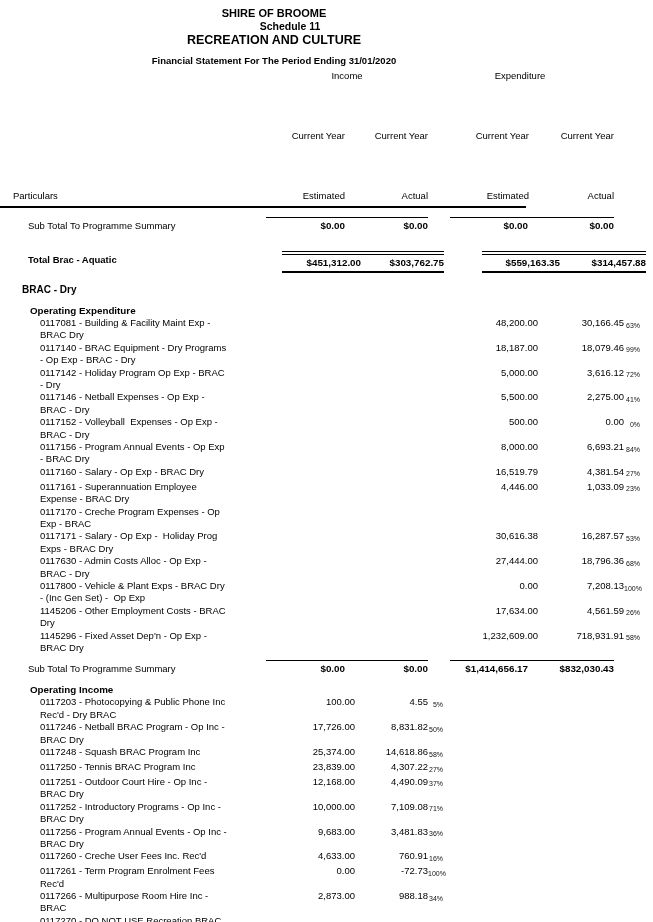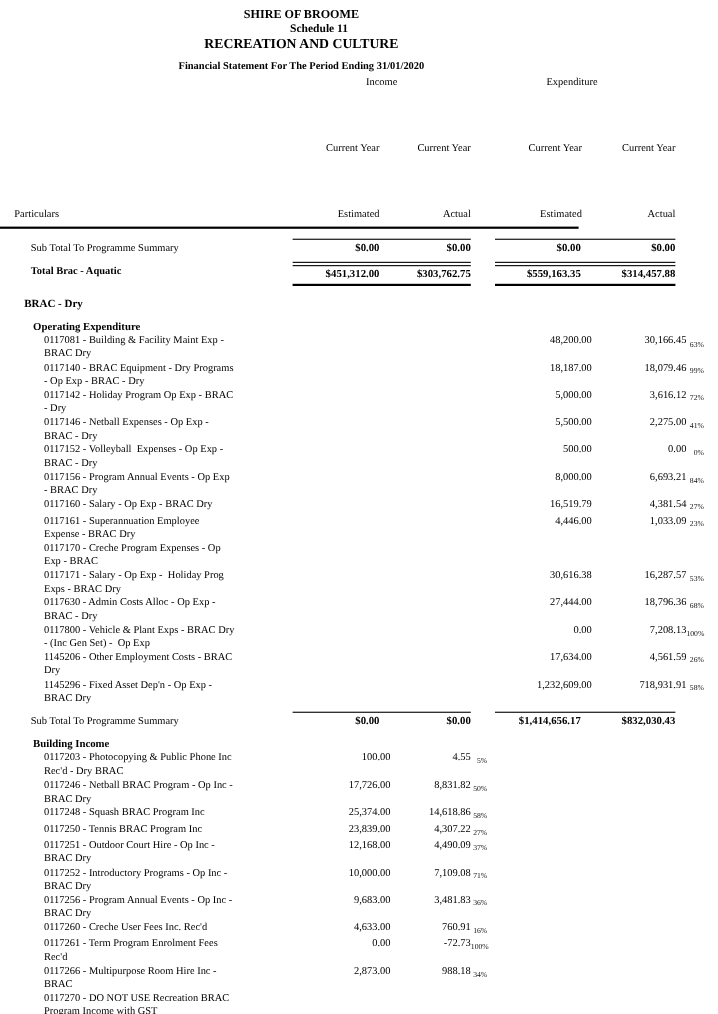--- a/index.html
+++ b/index.html
@@ -2,21 +2,21 @@
 <html><head>
 <meta charset="utf-8">
 <style>
   * { margin:0; padding:0; box-sizing:border-box; }
   html,body { background:#fff; }
   body {
     width:653px; height:922px;
     font-family:"Liberation Sans","DejaVu Sans",sans-serif;
     color:#000; overflow:hidden;
   }
-  .doc { width:548px; height:922px; padding-top:7px; position:relative;font-family:Liberation Serif, serif; }
+  .doc { width:548px; height:922px; padding-top:7px; position:relative; }
 
   
   .title-org       { text-align:center; font-weight:bold; font-size:11px;   line-height:13px; }
   .title-schedule  { text-align:center; font-weight:bold; font-size:10.5px; line-height:13px;margin-left:32px; }
   .title-program   { text-align:center; font-weight:bold; font-size:12.5px; line-height:15px; margin-bottom:7px; }
   .title-statement { text-align:center; font-weight:bold; font-size:9.5px;  line-height:12px; margin-bottom:3px; }
 
   
   .grid-sum  { display:grid; grid-template-columns:248px 180px 196px; padding-left:12px; }
   .grid-item { display:grid; grid-template-columns:248px 85px 73px 22px 88px 86px 22px; padding-left:22px; }
@@ -40,21 +40,21 @@
   .sum-label { font-size:9.5px; line-height:12px; padding-left:16px; padding-top:3px; }
   .vwrap { display:flex; padding-top:2px; }
   .vwrap .v-est { width:79px; text-align:right; }
   .wrap-e.vwrap .v-est { width:78px; }
   .vwrap .v-act { flex:1; text-align:right; }
   .vwrap span { font-weight:bold; font-size:9.8px; line-height:12px; }
   .style-subtotal .vwrap { border-top:1px solid #000; }
   .style-total .vwrap { border-top:4px double #000; border-bottom:2px solid #000; padding-bottom:2px; }
   .style-total .sum-label { font-weight:bold; }
   .sum-top1  { margin-top:9px; }
-  .sum-top2  { margin-top:6px; }
+  .sum-top2  { margin-top:19px;gap:16px; }
   .sum-after-items { margin-top:6px; }
 
   
   .section-title { font-weight:bold; font-size:10px; line-height:12px; padding-left:22px; margin-top:11px; }
   .group-heading { font-weight:bold; font-size:9.8px; line-height:12px; padding-left:30px; margin-top:9px; }
   .items { margin-top:0; }
 
   
   .item-row { font-size:9.5px; line-height:12.4px; }
   .c-name { padding-left:18px; white-space:pre-wrap; }
@@ -282,21 +282,21 @@
     <div class="sum-label">Sub Total To Programme Summary</div>
     <div class="wrap-i vwrap">
       <span class="v-est">$0.00</span>
       <span class="v-act">$0.00</span>
     </div>
     <div class="wrap-e vwrap">
       <span class="v-est">$1,414,656.17</span>
       <span class="v-act">$832,030.43</span>
     </div>
   </div>
-      <div class="group-heading">Building Income</div>
+      <div class="group-heading">Operating Income</div>
       <div class="items">
         <div class="grid-item item-row">
     <div class="c-name">0117203 - Photocopying &amp; Public Phone Inc
 Rec'd - Dry BRAC</div>
     <div class="c-num inc-est">100.00</div>
     <div class="c-num inc-act">4.55</div>
     <div class="c-pct inc">5%</div>
     <div class="c-num exp-est"></div>
     <div class="c-num exp-act"></div>
     <div class="c-pct exp"></div>

